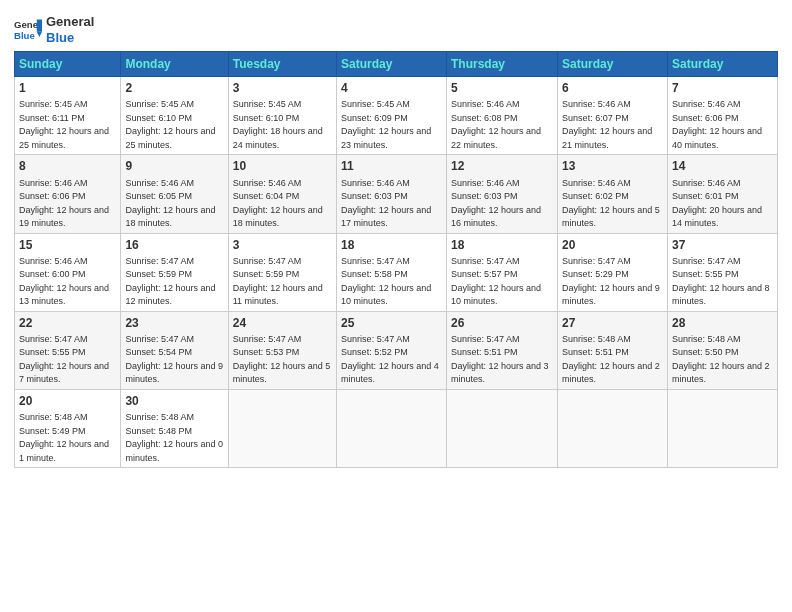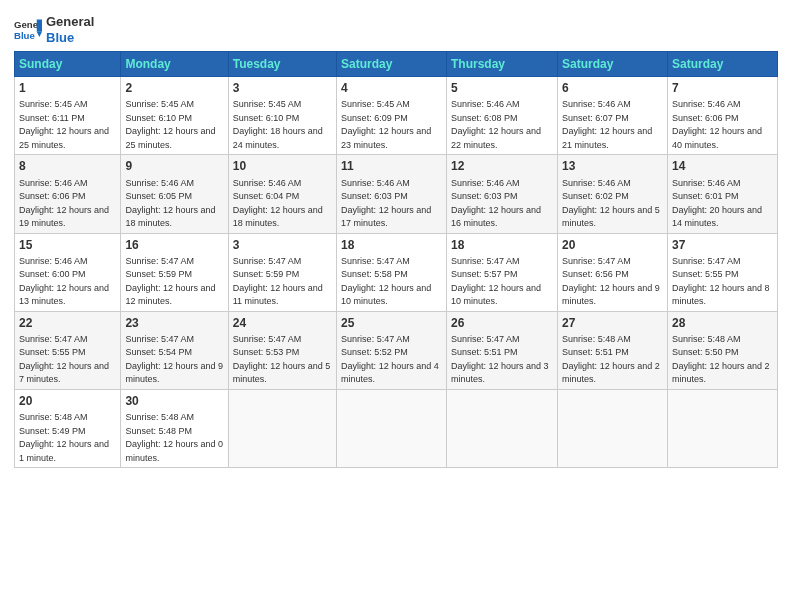--- a/index.html
+++ b/index.html
@@ -235,21 +235,21 @@
       </td>
           <td>
         <span class="day-num">18</span>
         <span class="day-info">Sunrise: 5:47 AM</span><br>
         <span class="day-info">Sunset: 5:57 PM</span><br>
         <span class="day-info">Daylight: 12 hours and 10 minutes.</span>
       </td>
           <td>
         <span class="day-num">20</span>
         <span class="day-info">Sunrise: 5:47 AM</span><br>
-        <span class="day-info">Sunset: 6:56 PM</span><br>
+        <span class="day-info">Sunset: 5:29 PM</span><br>
         <span class="day-info">Daylight: 12 hours and 9 minutes.</span>
       </td>
           <td>
         <span class="day-num">37</span>
         <span class="day-info">Sunrise: 5:47 AM</span><br>
         <span class="day-info">Sunset: 5:55 PM</span><br>
         <span class="day-info">Daylight: 12 hours and 8 minutes.</span>
       </td>
         </tr>
         <tr>

